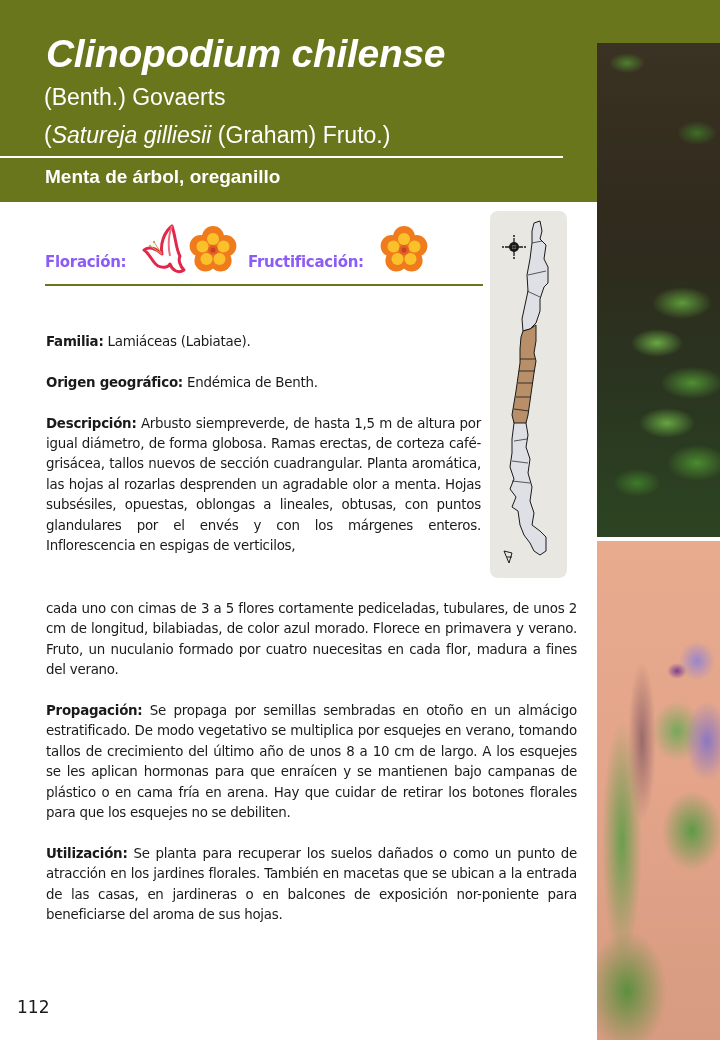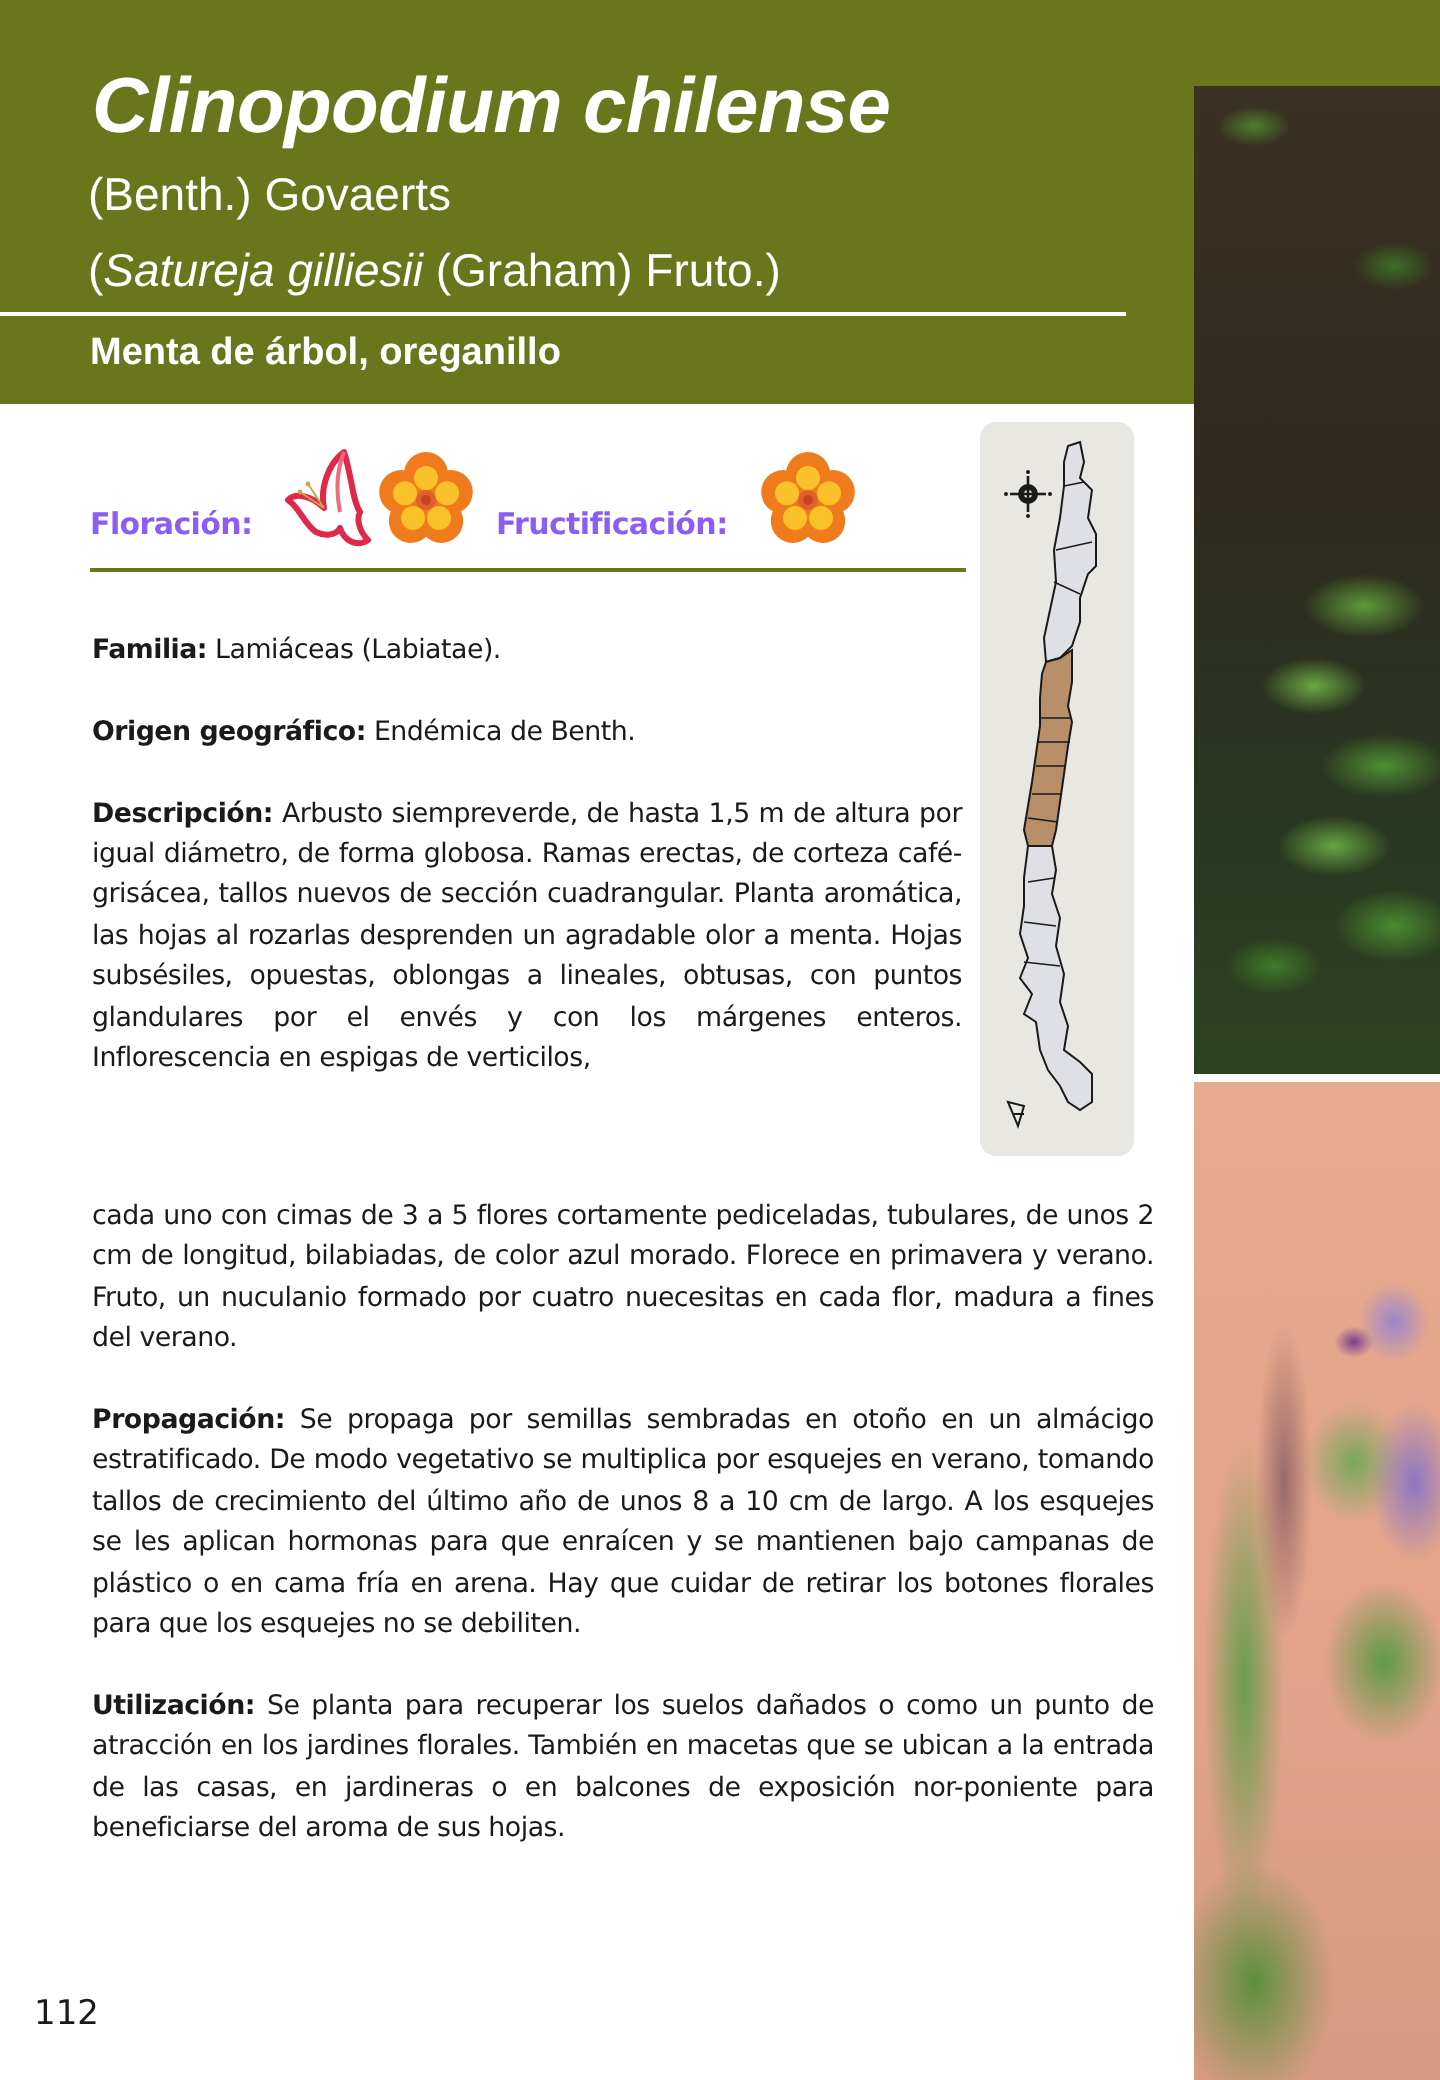--- a/index.html
+++ b/index.html
@@ -182,21 +182,21 @@
     <path d="M24 212 L36 212 L38 224 L36 236 L40 248 L38 262 L42 276 L40 290 L44 302 L42 314 L50 320 L56 326 L56 340 L50 344 L44 340 L40 332 L34 324 L30 314 L28 300 L22 296 L26 286 L20 278 L24 268 L20 256 L22 242 L22 228 Z" fill="#dfe0e6" stroke="#1a1a1a" stroke-width="1"></path>
     <path d="M24 230 L37 228 M22 250 L38 252 M22 270 L40 272" stroke="#1a1a1a" stroke-width="0.7" fill="none"></path>
 
     <g transform="translate(14,340)" stroke="#1a1a1a" stroke-width="1" fill="none">
       <path d="M0 0 L5 12 L8 2 Z"></path>
       <path d="M3 6 L8 6"></path>
     </g>
   </svg>
 </div>
 
-<div class="body-text" style="top:316px; width:435px;">
+<div class="body-text" style="top:332px; width:435px;">
   <p class="para"><b>Familia:</b><span> Lamiáceas (Labiatae).</span></p>
   <p class="para"><b>Origen geográfico:</b><span> Endémica de Benth.</span></p>
   <p><b>Descripción:</b><span> Arbusto siempreverde, de hasta 1,5 m de altura por igual diámetro, de forma globosa. Ramas erectas, de corteza café-grisácea, tallos nuevos de sección cuadrangular. Planta aromática, las hojas al rozarlas desprenden un agradable olor a menta. Hojas subsésiles, opuestas, oblongas a lineales, obtusas, con puntos glandulares por el envés y con los márgenes enteros. Inflorescencia en espigas de verticilos,</span></p>
 </div>
 
 <div class="body-text" style="top:599px; width:531px;">
   <p class="para">cada uno con cimas de 3 a 5 flores cortamente pediceladas, tubulares, de unos 2 cm de longitud, bilabiadas, de color azul morado. Florece en primavera y verano. Fruto, un nuculanio formado por cuatro nuecesitas en cada flor, madura a fines del verano.</p>
   <p class="para"><b>Propagación:</b><span> Se propaga por semillas sembradas en otoño en un almácigo estratificado. De modo vegetativo se multiplica por esquejes en verano, tomando tallos de crecimiento del último año de unos 8 a 10 cm de largo. A los esquejes se les aplican hormonas para que enraícen y se mantienen bajo campanas de plástico o en cama fría en arena. Hay que cuidar de retirar los botones florales para que los esquejes no se debiliten.</span></p>
   <p><b>Utilización:</b><span> Se planta para recuperar los suelos dañados o como un punto de atracción en los jardines florales. También en macetas que se ubican a la entrada de las casas, en jardineras o en balcones de exposición nor-poniente para beneficiarse del aroma de sus hojas.</span></p>
 </div>

